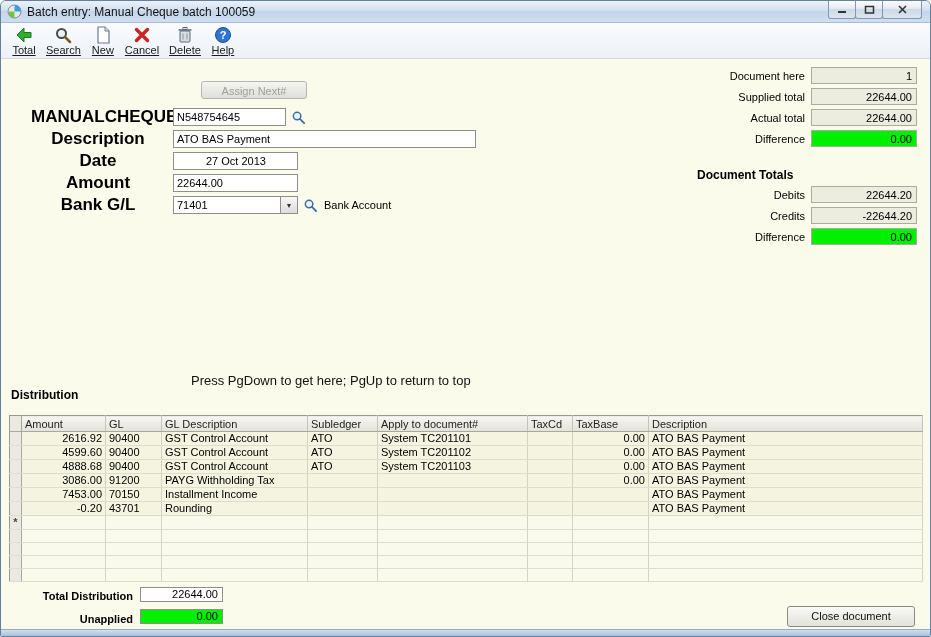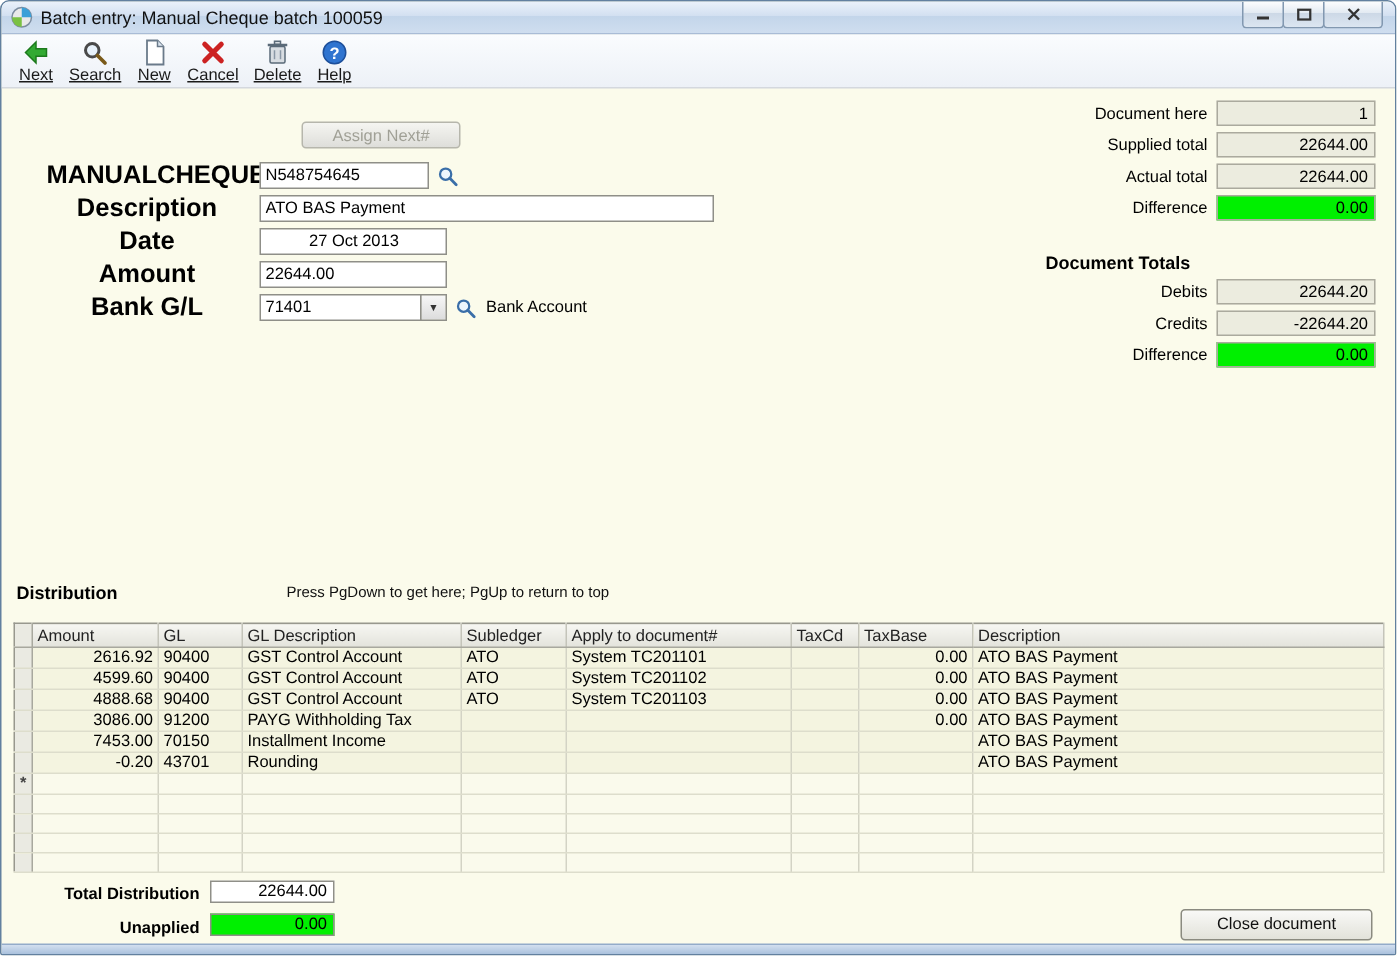--- a/index.html
+++ b/index.html
@@ -76,21 +76,21 @@
   .prow { display:flex; align-items:center; margin-top:4px; }
   .prow .plabel { width:120px; text-align:right; padding-right:6px; font-size:11px; color:#000; }
   .pvalue {
     width:106px; height:17px; border:1px solid #abaa9e; background:#ececdf;
     font-size:11px; text-align:right; padding:1px 4px; line-height:14px; color:#000;
   }
   .green { background:#00f000 !important; }
 
   
   .dist-title { position:absolute; left:10px; top:387px; font-size:12px; font-weight:bold; color:#000; }
-  .dist-hint  { position:absolute; left:190px; top:389px; font-size:10px; color:#111; }
+  .dist-hint  { position:absolute; left:190px; top:372px; font-size:13px; color:#111; }
 
   table.grid {
     position:absolute; left:8px; top:414px; width:913px;
     border-collapse:collapse; table-layout:fixed;
     border:1px solid #98988e;
     font-size:11px;
   }
   table.grid th {
     height:16px; font-weight:normal; text-align:left; color:#222;
     background:linear-gradient(#f6f6f2, #e3e3db);
@@ -162,21 +162,21 @@
     </div>
   </div>
 
   <div class="toolbar">
     <div class="tool">
       <span class="ticon">
         <svg width="18" height="18" viewBox="0 0 18 18">
             <path d="M9 2 L2 9 L9 16 L9 11.5 L16 11.5 L16 6.5 L9 6.5 Z" fill="#33aa33" stroke="#1d7a1d"></path>
           </svg>
       </span>
-      <span class="tlabel">Next</span>
+      <span class="tlabel">Total</span>
     </div>
     <div class="tool">
       <span class="ticon">
         <svg width="18" height="18" viewBox="0 0 18 18">
             <circle cx="7.5" cy="7.5" r="4.5" fill="#e8f2fb" stroke="#4a4a4a" stroke-width="2"></circle>
             <line x1="11" y1="11" x2="16" y2="16" stroke="#7a5a1a" stroke-width="2.5" stroke-linecap="round"></line>
           </svg>
       </span>
       <span class="tlabel">Search</span>
     </div>

